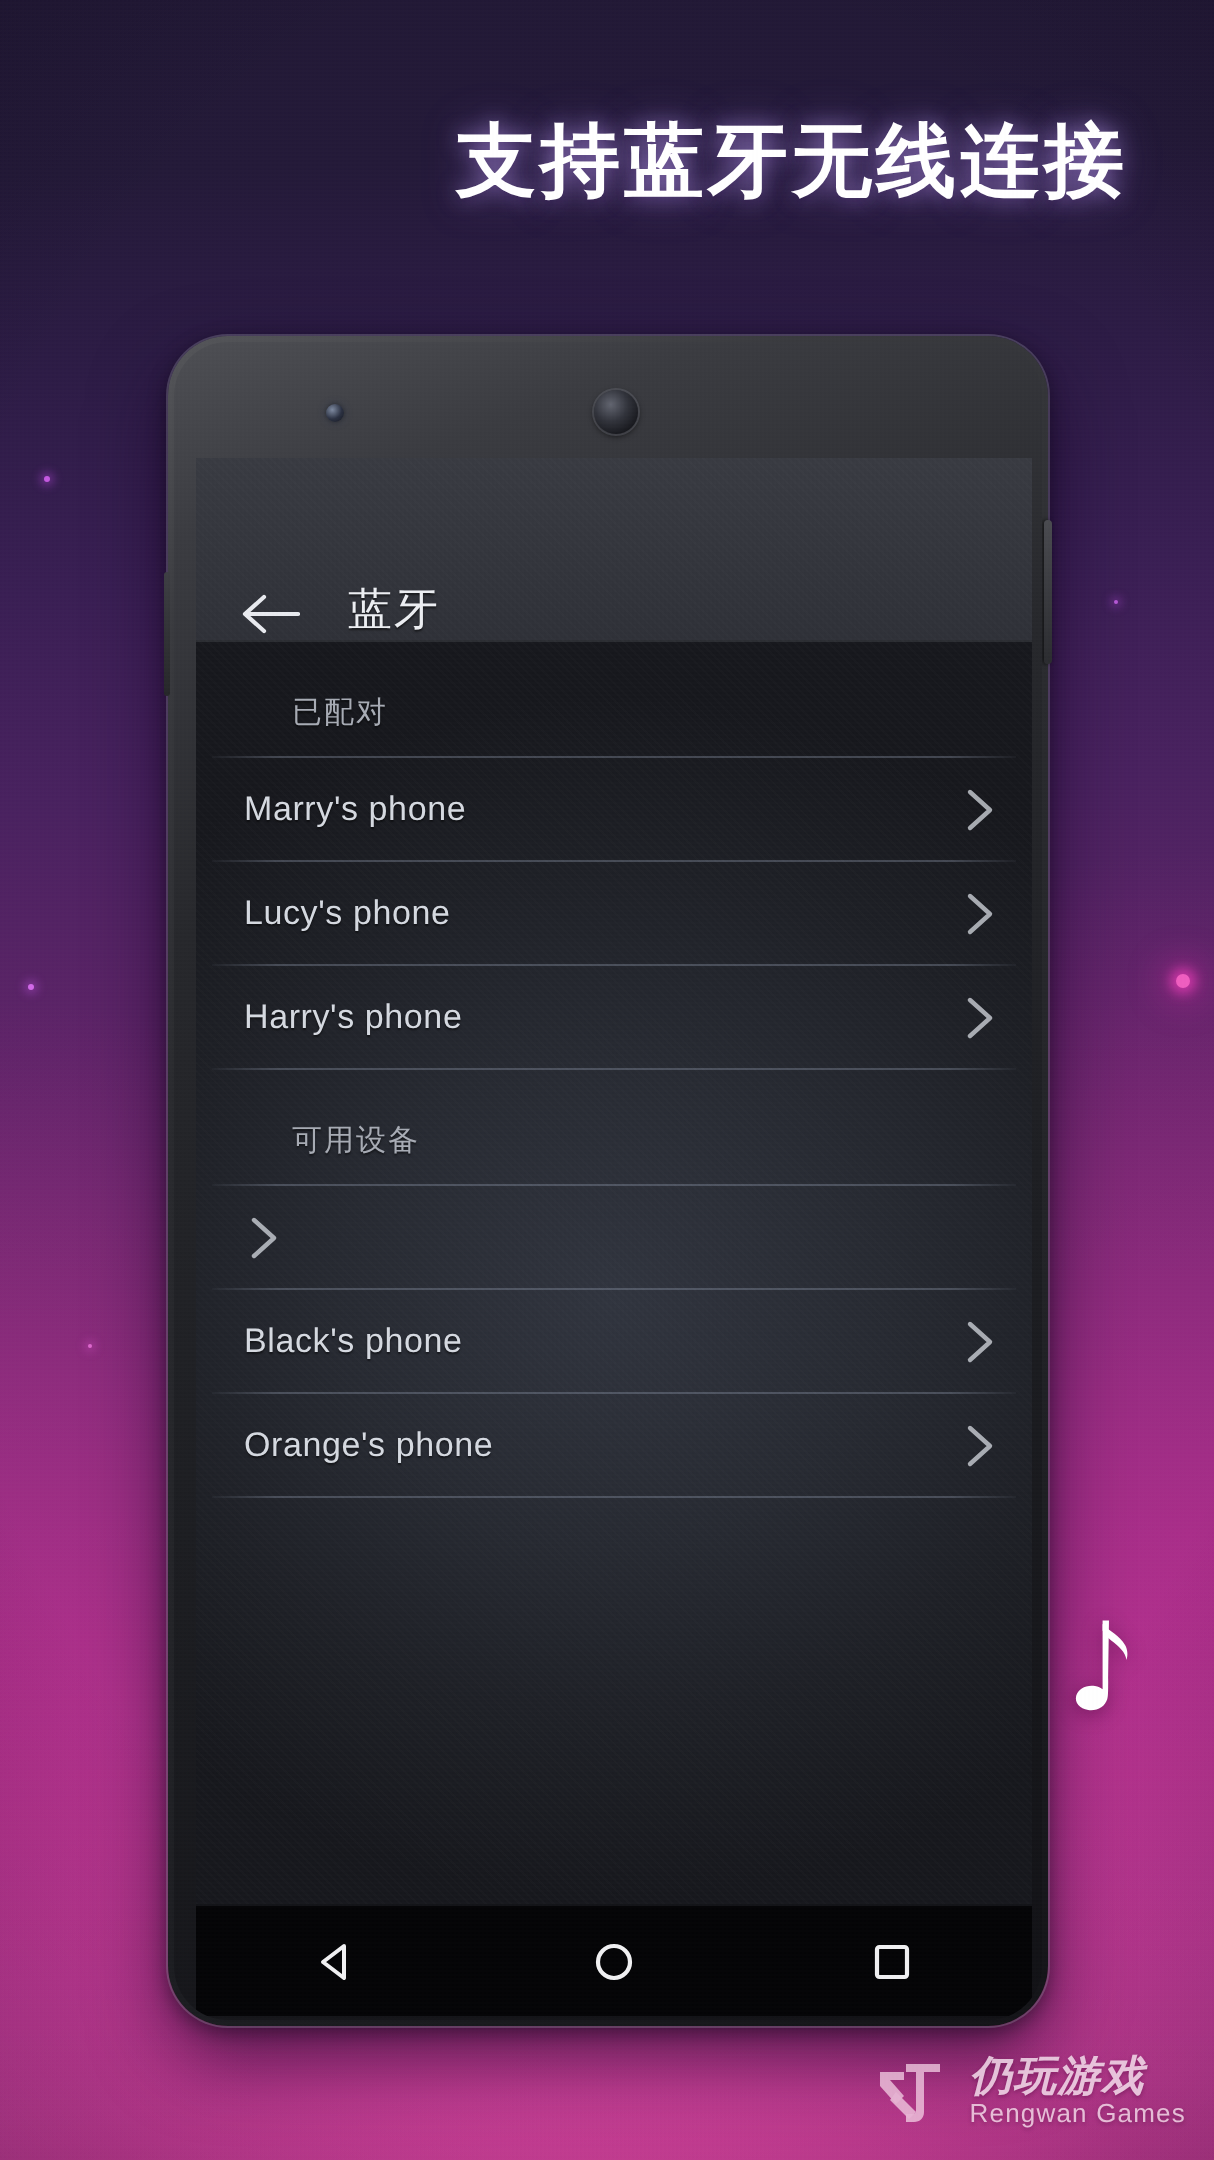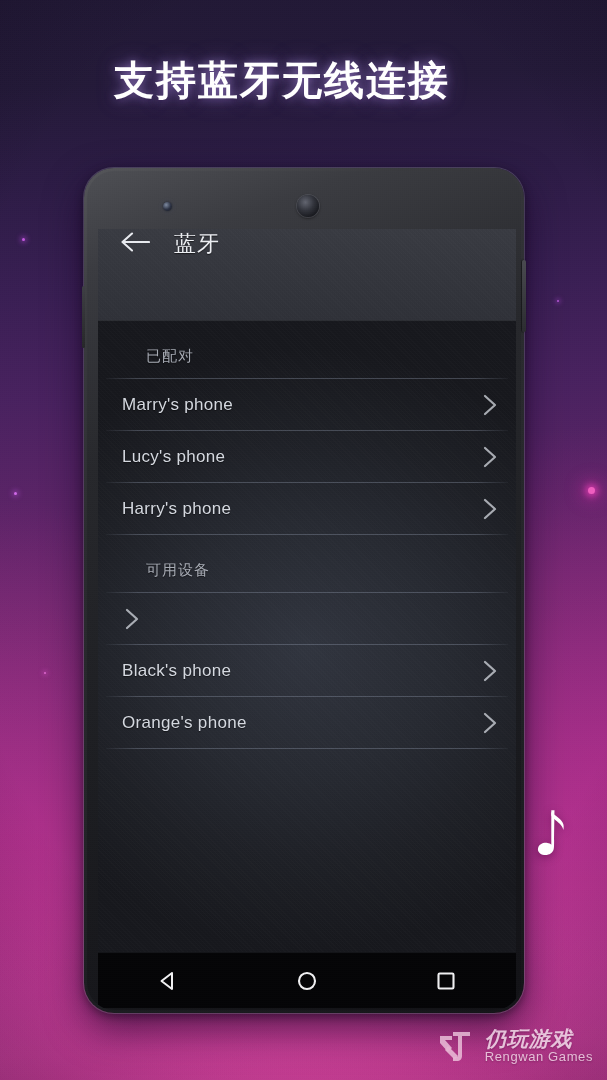--- a/index.html
+++ b/index.html
@@ -48,21 +48,21 @@
     background:radial-gradient(ellipse 105% 85% at 50% 45%, rgba(0,0,0,0) 55%, rgba(10,4,20,0.40) 100%);
   }
 
   
   .spark{ position:absolute; border-radius:50%; pointer-events:none; }
 
   
   .headline{
     position:absolute;
     top:53px; left:0; width:564px;
-    text-align:center;
+    text-align:right;
     font-size:40px;
     font-weight:bold;
     letter-spacing:2px;
     color:#ffffff;
     text-shadow:
       0 0 10px rgba(200,170,255,.55),
       0 0 22px rgba(150,110,220,.40),
       0 2px 3px rgba(20,5,40,.55);
   }
 
@@ -128,21 +128,21 @@
     pointer-events:none; opacity:.22;
     background-image:repeating-linear-gradient(45deg, rgba(255,255,255,.05) 0 1px, rgba(0,0,0,0) 1px 3px);
   }
 
   
   .appbar{
     position:relative;
     height:92px;
     background:linear-gradient(180deg,#393b42 0%,#34363d 50%,#2f3138 100%);
     border-bottom:1px solid rgba(0,0,0,.22);
-    display:flex; align-items:flex-start;
+    display:flex; align-items:flex-end;
     padding-left:22px;
   }
   .back-arrow{
     width:30px; height:26px;
     display:flex; align-items:center; justify-content:center;
     cursor:pointer;
   }
   .back-arrow svg{ display:block; }
   .appbar-title{
     margin-left:24px;

